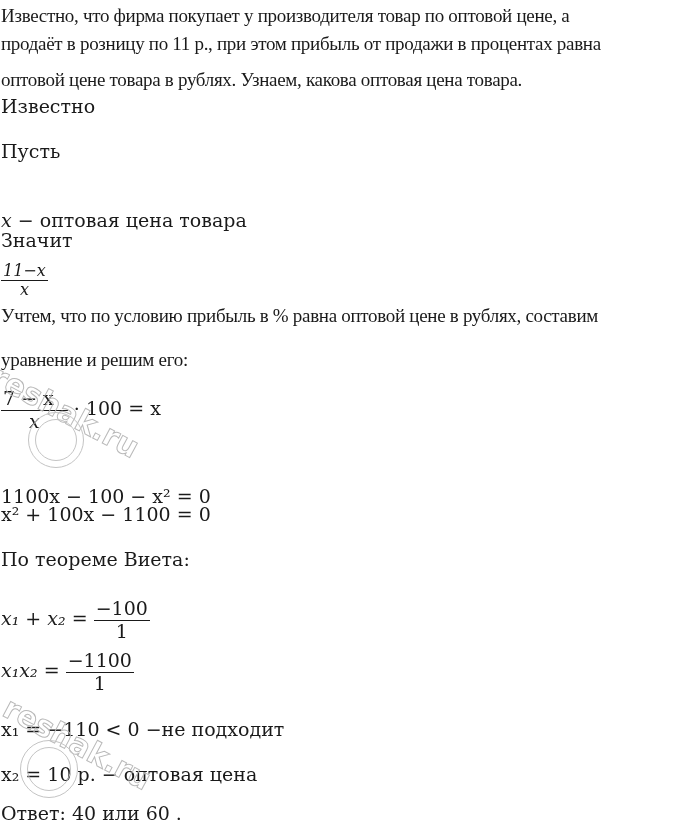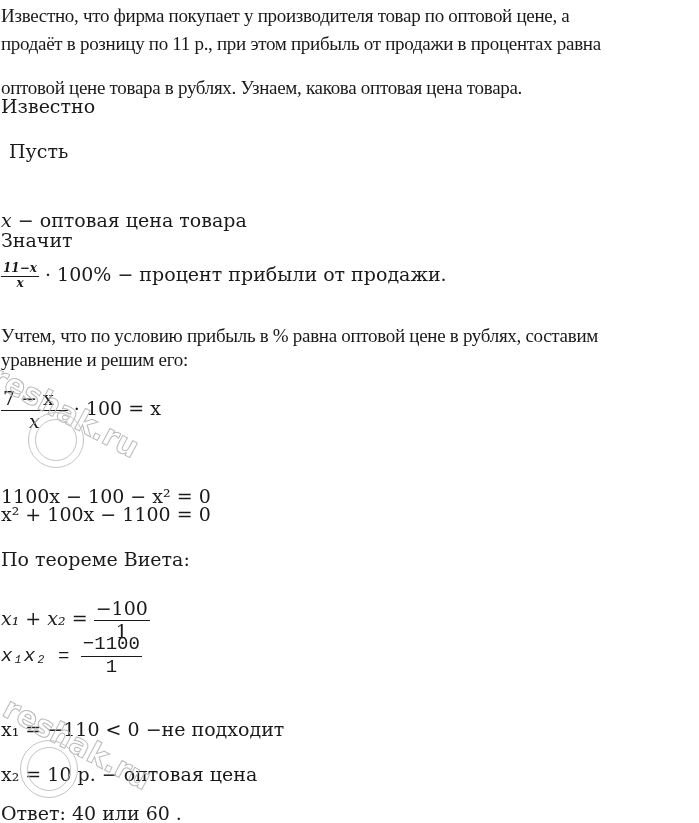--- a/index.html
+++ b/index.html
@@ -37,21 +37,21 @@
       vertical-align: middle;
       text-align: center;
       position: relative;
     }
     .frac .num, .frac .den {
       display: block;
       line-height: 1.15;
       padding: 0 2px;
     }
     .frac .num { border-bottom: 1.4px solid #1a1a1a; }
-    .frac.small { font-size: 12px; font-weight: bold; }
+    .frac.small { font-size: 16px; }
     .frac.small .num { border-bottom-width: 1px; }
 
     .watermark {
       position: absolute;
       color: transparent;
       -webkit-text-stroke: 1px #b9b9b9;
       font-family: "DejaVu Sans", sans-serif;
       font-weight: bold;
       pointer-events: none;
       transform-origin: left top;
@@ -69,41 +69,40 @@
       left: 6px; top: 6px; right: 6px; bottom: 6px;
       border: 1.5px solid #c4c4c4;
       border-radius: 50%;
     }
   </style>
 </head>
 <body>
 
 <div class="line text-cond" style="top:4px;">Известно, что фирма покупает у производителя товар по оптовой цене, а</div>
 <div class="line text-cond" style="top:32px;">продаёт в розницу по 11 р., при этом прибыль от продажи в процентах равна</div>
-<div class="line text-cond" style="top:76px;">оптовой цене товара в рублях. Узнаем, какова оптовая цена товара.</div>
+<div class="line text-cond" style="top:68px;">оптовой цене товара в рублях. Узнаем, какова оптовая цена товара.</div>
 
 <div class="line math" style="top:94px;">Известно</div>
 
-<div class="line math" style="top:139px;padding-left:8px;">Пусть</div>
+<div class="line math" style="top:139px;">Пусть</div>
 
 <div class="line math" style="top:183px;margin-top:25px;">
   <span class="var">x</span><span> − оптовая цена товара</span>
 </div>
 
 <div class="line math" style="top:228px;">Значит</div>
 
 <div class="line math" style="top:262px; line-height:normal;">
   <span class="frac small">
     <span class="num var">11−x</span>
     <span class="den var">x</span>
   </span>
-  <span>· 100% − процент прибыли от продажи.</span>
 </div>
 
-<div class="line text-cond" style="top:324px;">Учтем, что по условию прибыль в % равна оптовой цене в рублях, составим</div>
+<div class="line text-cond" style="top:304px;">Учтем, что по условию прибыль в % равна оптовой цене в рублях, составим</div>
 <div class="line text-cond" style="top:348px;">уравнение и решим его:</div>
 
 <div class="line math" style="top:388px; line-height:normal;">
   <span class="frac">
     <span class="num" style="padding-right:14px;">7 − x</span>
     <span class="den var">x</span>
   </span>
   <span>· 100 = x</span>
 </div>
 
@@ -113,21 +112,21 @@
 <div class="line math" style="top:547px;">По теореме Виета:</div>
 
 <div class="line math" style="top:585px; line-height:normal;margin-top:13px;">
   <span class="var">x₁ + x₂ =</span>
   <span class="frac">
     <span class="num">−100</span>
     <span class="den">1</span>
   </span>
 </div>
 
-<div class="line math" style="top:634px; line-height:normal;font-family:Liberation Mono, monospace;">
+<div class="line math" style="top:650px; line-height:normal;">
   <span class="var">x₁x₂ =</span>
   <span class="frac">
     <span class="num">−1100</span>
     <span class="den">1</span>
   </span>
 </div>
 
 <div class="line math" style="top:717px;">x₁ = −110 &lt; 0 −не подходит</div>
 <div class="line math" style="top:762px;">x₂ = 10 р. − оптовая цена</div>
 <div class="line math" style="top:801px;">Ответ: 40 или 60 .</div>

